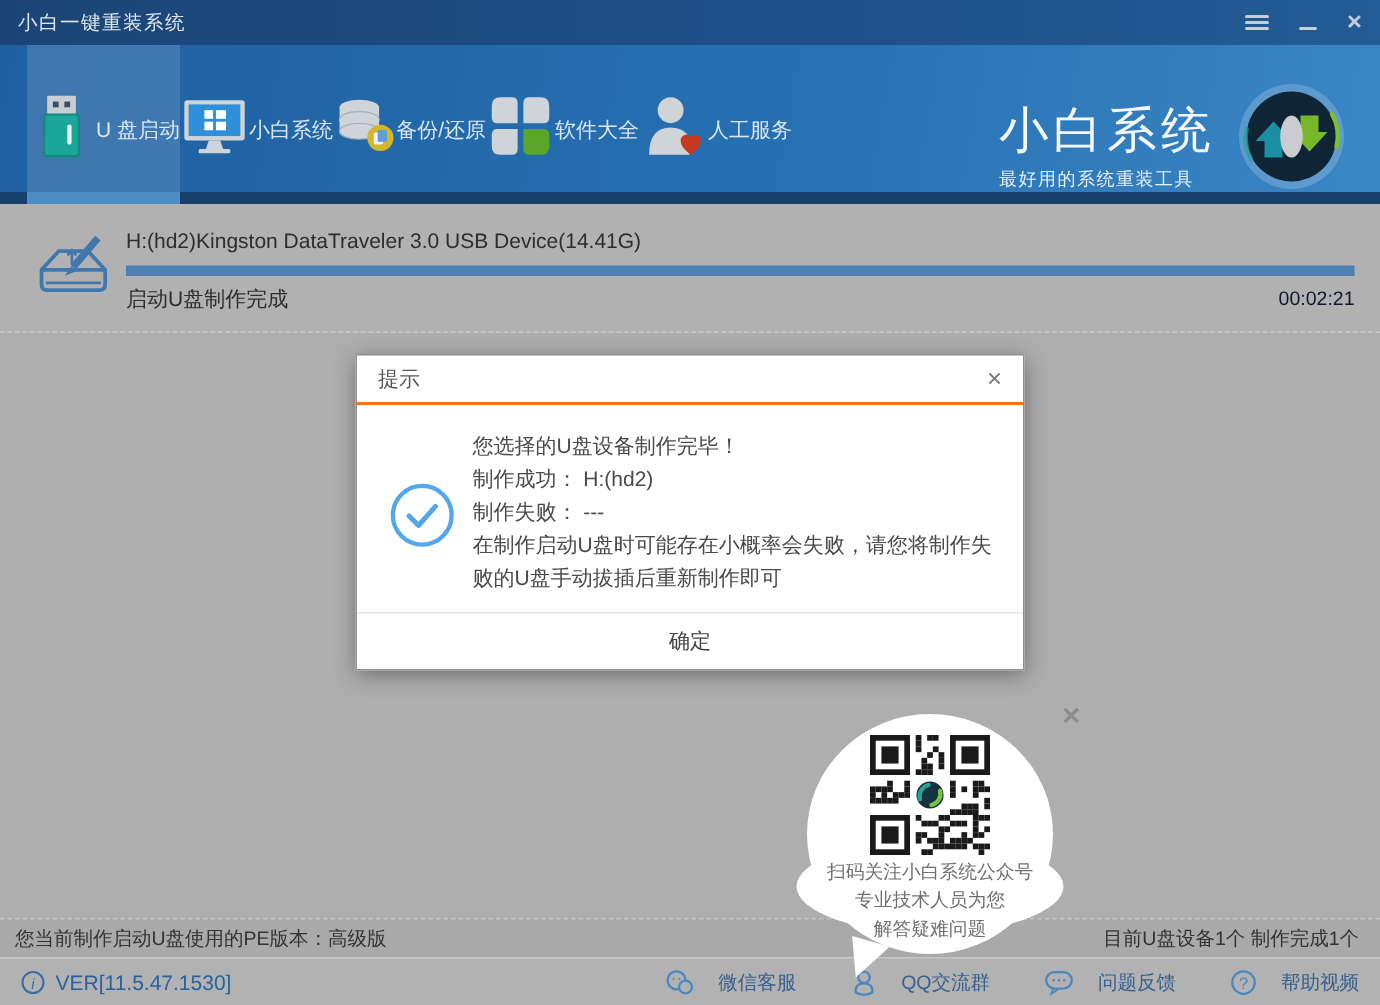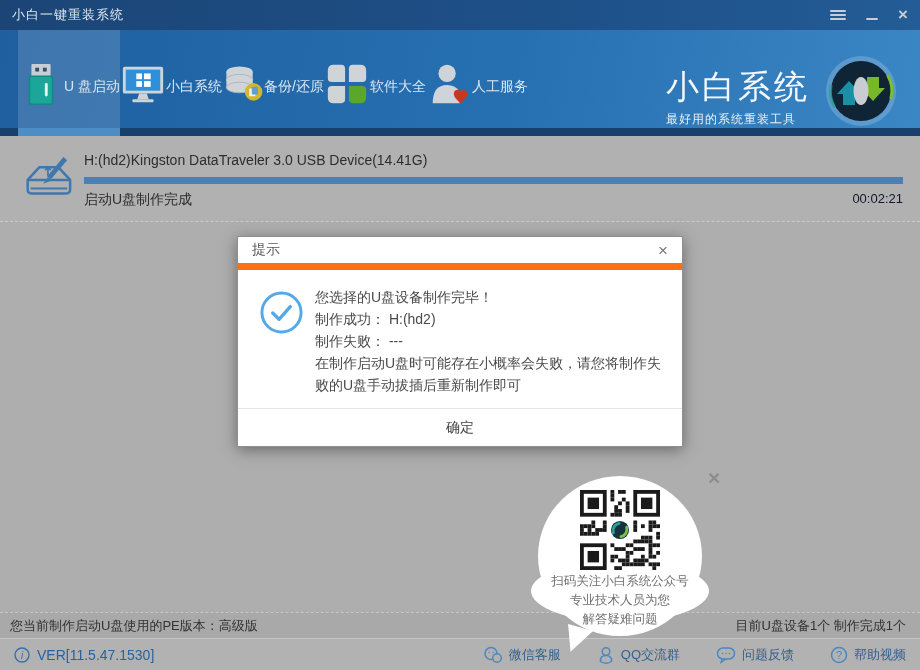--- a/index.html
+++ b/index.html
@@ -66,32 +66,32 @@
     display:flex; align-items:center; justify-content:space-between;
     padding:0 14px 0 10px; font-size:13px; color:#333;
   }
   .footer {
     height:32px; background:#b2b2b2; border-top:1px solid #c6c6c6;
     display:flex; align-items:center; padding:0 14px;
   }
   .ver-group { display:flex; align-items:center; gap:7px; cursor:pointer; }
   .ver-text { font-size:14px; color:#27629f; }
   .footer-links { margin-left:auto; display:flex; align-items:center; gap:36px; }
-  .flink { display:flex; align-items:center; gap:6px; cursor:pointer; }
+  .flink { display:flex; align-items:center; gap:16px; cursor:pointer; }
   .flink .flabel { font-size:13px; color:#35608f; }
 
   
   .dialog {
     position:absolute; left:237px; top:236px; width:446px; background:#fff;
     border:1px solid #8f8f8f; box-shadow:0 3px 14px rgba(50,50,50,0.55); z-index:20;
   }
-  .dlg-header { height:33px; display:flex; align-items:center; padding:0 14px; border-bottom:7px solid #f97316; }
+  .dlg-header { height:33px; display:flex; align-items:center; padding:0 14px; border-bottom:2px solid #f97316; }
   .dlg-title { font-size:14px; color:#555; }
   .dlg-close { margin-left:auto; font-size:17px; color:#777; cursor:pointer; line-height:17px; }
-  .dlg-body { display:flex; padding:16px 18px 12px 21px; }
+  .dlg-body { display:flex; padding:16px 18px 12px 21px;align-items:center; }
   .dlg-check { width:45px; height:45px; flex:none; margin-top:4px; }
   .dlg-text { margin-left:11px; font-size:14px; line-height:22px; color:#4a4a4a; width:356px; }
   .dlg-footer { border-top:1px solid #e6e6e6; height:38px; display:flex; align-items:center; justify-content:center; }
   .dlg-confirm { font-size:14px; color:#444; cursor:pointer; padding:8px 40px; }
 
   
   .qr-popup { position:absolute; left:538px; top:476px; width:164px; height:160px; z-index:15; }
   .qr-circle { position:absolute; left:0; top:0; width:164px; height:160px; background:#fff; border-radius:50%; }
   .qr-widen { position:absolute; left:-7px; top:84px; width:178px; height:62px; background:#fff; border-radius:50%; }
   .qr-tail {

